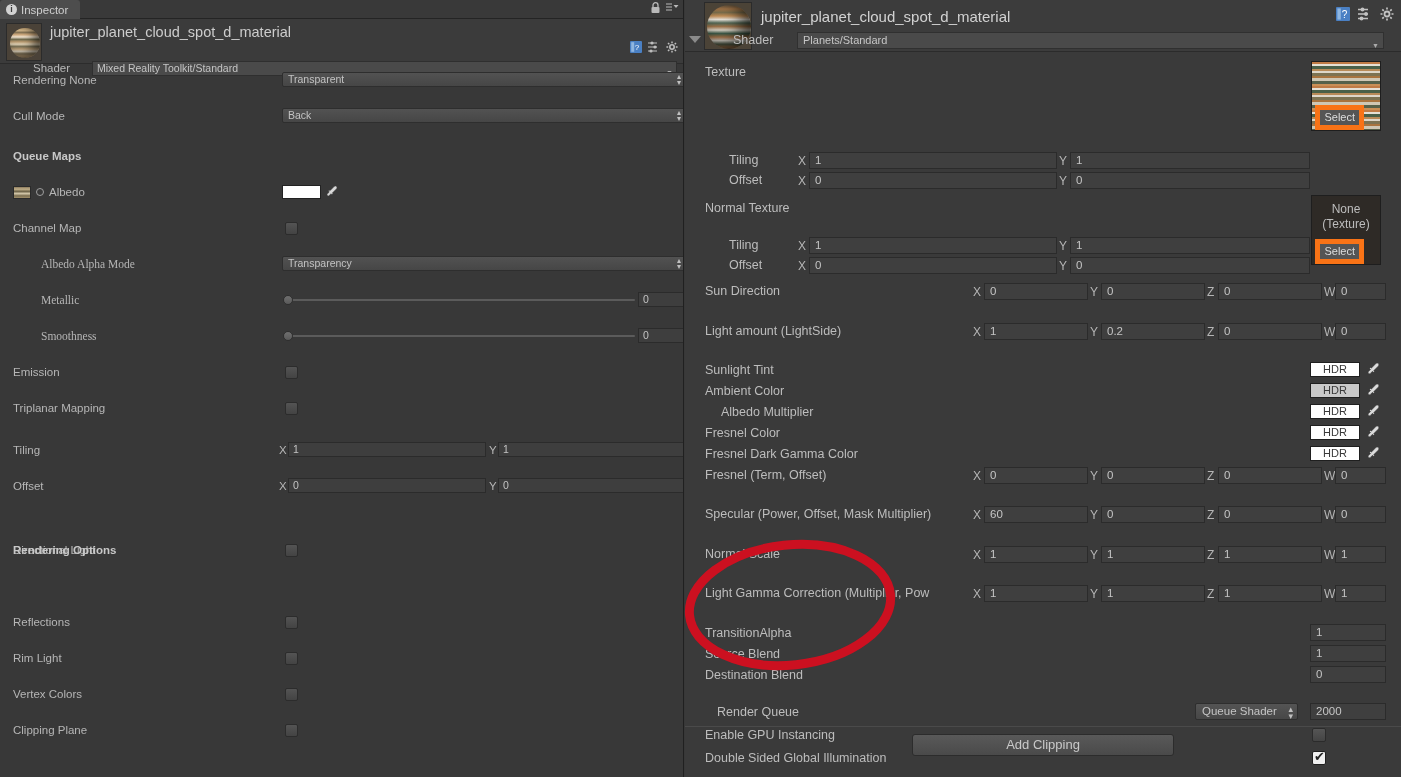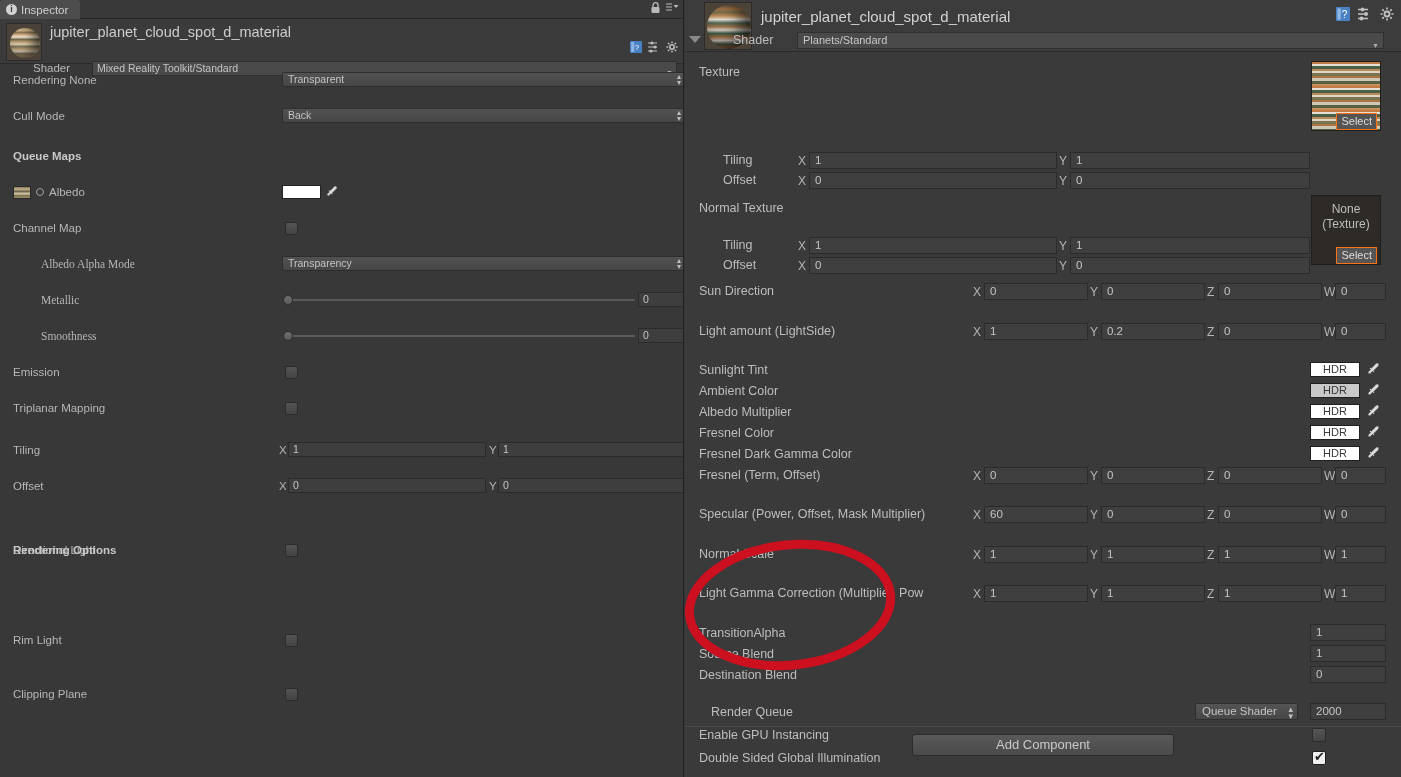--- a/index.html
+++ b/index.html
@@ -156,41 +156,41 @@
   .shader-label2 { position: absolute; left: 48px; top: 33px; font-size: 12.5px; color: #bcbcbc; }
   .shader-field2 {
     position: absolute; left: 112px; top: 32px; right: 17px; height: 17px;
     background: #4a4a4a; border: 1px solid #303030;
     font-size: 11px; color: #c6c6c6; padding: 0 5px; line-height: 15px;
   }
   .shader-field2 .caret { position: absolute; right: 4px; top: 5px; font-size: 7px; color: #aaa; }
   .rp-icons { position: absolute; right: 7px; top: 7px; display: flex; gap: 8px; align-items: center; }
 
   .rrow { position: relative; }
-  .rlabel { position: absolute; font-size: 12.5px; color: #bdbdbd; white-space: nowrap; }
+  .rlabel { position: absolute; font-size: 12.5px; color: #bdbdbd; white-space: nowrap; margin-left: 6px; }
   .axlbl { position: absolute; font-size: 12px; color: #b5b5b5; }
   .rfield {
     position: absolute; height: 17px;
     background: #3f3f3f; border: 1px solid #2b2b2b;
     font-size: 11.5px; color: #c5c5c5; padding: 0 5px; line-height: 15px;
   }
   .hdrbtn {
     position: absolute; width: 50px; height: 15px;
     background: #ffffff; border: 1px solid #1f1f1f;
     color: #3a3a3a; font-size: 11px; text-align: center; line-height: 13px;
   }
   .hdrbtn.gray { background: #c9c9c9; }
   .texbox {
     position: absolute; width: 70px; height: 70px;
     background: #2e2a26; border: 1px solid #1e1e1e;
   }
   .texbox .select-tag {
-    position: absolute; right: 3px; bottom: 0;
+    position: absolute; right: 16px; bottom: 0;
     background: #555; color: #ddd; font-size: 11px;
-    padding: 0 4px; line-height: 15px; border: 1px solid #f97316;
+    padding: 0 4px; line-height: 15px; border: 5px solid #f97316;
   }
   .texbox .none-txt {
     position: absolute; left: 0; right: 0; top: 6px;
     text-align: center; font-size: 12px; color: #bdbdbd; line-height: 15px;
   }
   .texfill {
     position: absolute; inset: 0;
     background: repeating-linear-gradient(to bottom,
       #c07b45 0px, #c07b45 2px, #e6e0d4 2px, #e6e0d4 4px,
       #4a6048 4px, #4a6048 7px, #b98b58 7px, #b98b58 9px,
@@ -383,22 +383,30 @@
         <div class="numfield" style="left:498px; right:-2px; top:0">0</div>
       </div>
 
       <div class="row" style="top:254px">
         <div class="label">Directional Light</div>
         <div class="chk" style="left:285px; top:2px"></div>
       </div>
       <div class="row" style="top:236px">
         <div class="section-head">Rendering Options</div>
       </div>
+      <div class="row" style="top:290px">
+        <div class="label">Reflections</div>
+        <div class="chk" style="left:285px; top:2px"></div>
+      </div>
       <div class="row" style="top:308px">
         <div class="label">Rim Light</div>
+        <div class="chk" style="left:285px; top:2px"></div>
+      </div>
+      <div class="row" style="top:326px">
+        <div class="label">Vertex Colors</div>
         <div class="chk" style="left:285px; top:2px"></div>
       </div>
       <div class="row" style="top:344px">
         <div class="label">Clipping Plane</div>
         <div class="chk" style="left:285px; top:2px"></div>
       </div>
       <div class="row" style="top:362px">
         
         
       </div>
@@ -521,21 +529,21 @@
     <div class="rrow">
       <div class="rlabel" style="left:14px; top:332px">Ambient Color</div>
       <div class="hdrbtn gray" style="left:625px; top:331px">HDR</div>
       <div class="eyedrop" style="left:682px; top:331px">
         <svg width="14" height="14" viewBox="0 0 13 13">
             <path d="M10.5 1.5c-.8-.8-1.8-.5-2.4.1L4 5.7l-.6-.6-1 1 .9.9-2.1 2.1c-.3.3-.3.8 0 1.1l.6.6c.3.3.8.3 1.1 0l2.1-2.1.9.9 1-1-.6-.6 4.1-4.1c.6-.6.9-1.6.1-2.4z" fill="#dcdcdc" stroke="#3a3a3a" stroke-width=".5"></path>
           </svg>
       </div>
     </div>
     <div class="rrow">
-      <div class="rlabel" style="left:14px; top:353px">Albedo Multiplier</div>
+      <div class="rlabel" style="left:30px; top:353px">Albedo Multiplier</div>
       <div class="hdrbtn" style="left:625px; top:352px">HDR</div>
       <div class="eyedrop" style="left:682px; top:352px">
         <svg width="14" height="14" viewBox="0 0 13 13">
             <path d="M10.5 1.5c-.8-.8-1.8-.5-2.4.1L4 5.7l-.6-.6-1 1 .9.9-2.1 2.1c-.3.3-.3.8 0 1.1l.6.6c.3.3.8.3 1.1 0l2.1-2.1.9.9 1-1-.6-.6 4.1-4.1c.6-.6.9-1.6.1-2.4z" fill="#dcdcdc" stroke="#3a3a3a" stroke-width=".5"></path>
           </svg>
       </div>
     </div>
     <div class="rrow">
       <div class="rlabel" style="left:14px; top:374px">Fresnel Color</div>
       <div class="hdrbtn" style="left:625px; top:373px">HDR</div>
@@ -629,21 +637,21 @@
       <div class="rlabel" style="left:14px; top:676px">Enable GPU Instancing</div>
       <div class="rchk" style="left:627px; top:676px"></div>
     </div>
 
     <div class="rrow">
       <div class="rlabel" style="left:14px; top:699px">Double Sided Global Illumination</div>
       <div class="rchk checked" style="left:627px; top:699px"></div>
     </div>
 
     <div class="divider" style="top:726px"></div>
-    <div class="addcomp" style="top:734px">Add Component</div>
+    <div class="addcomp" style="top:734px">Add Clipping</div>
 
   </div>
 
   <svg id="annot-circle" viewBox="0 0 1401 777" xmlns="http://www.w3.org/2000/svg">
     <ellipse cx="790" cy="605" rx="101" ry="60" fill="none" stroke="#CC1020" stroke-width="9" transform="rotate(-6 790 605)"></ellipse>
   </svg>
 
 </div>
 
 </body></html>

